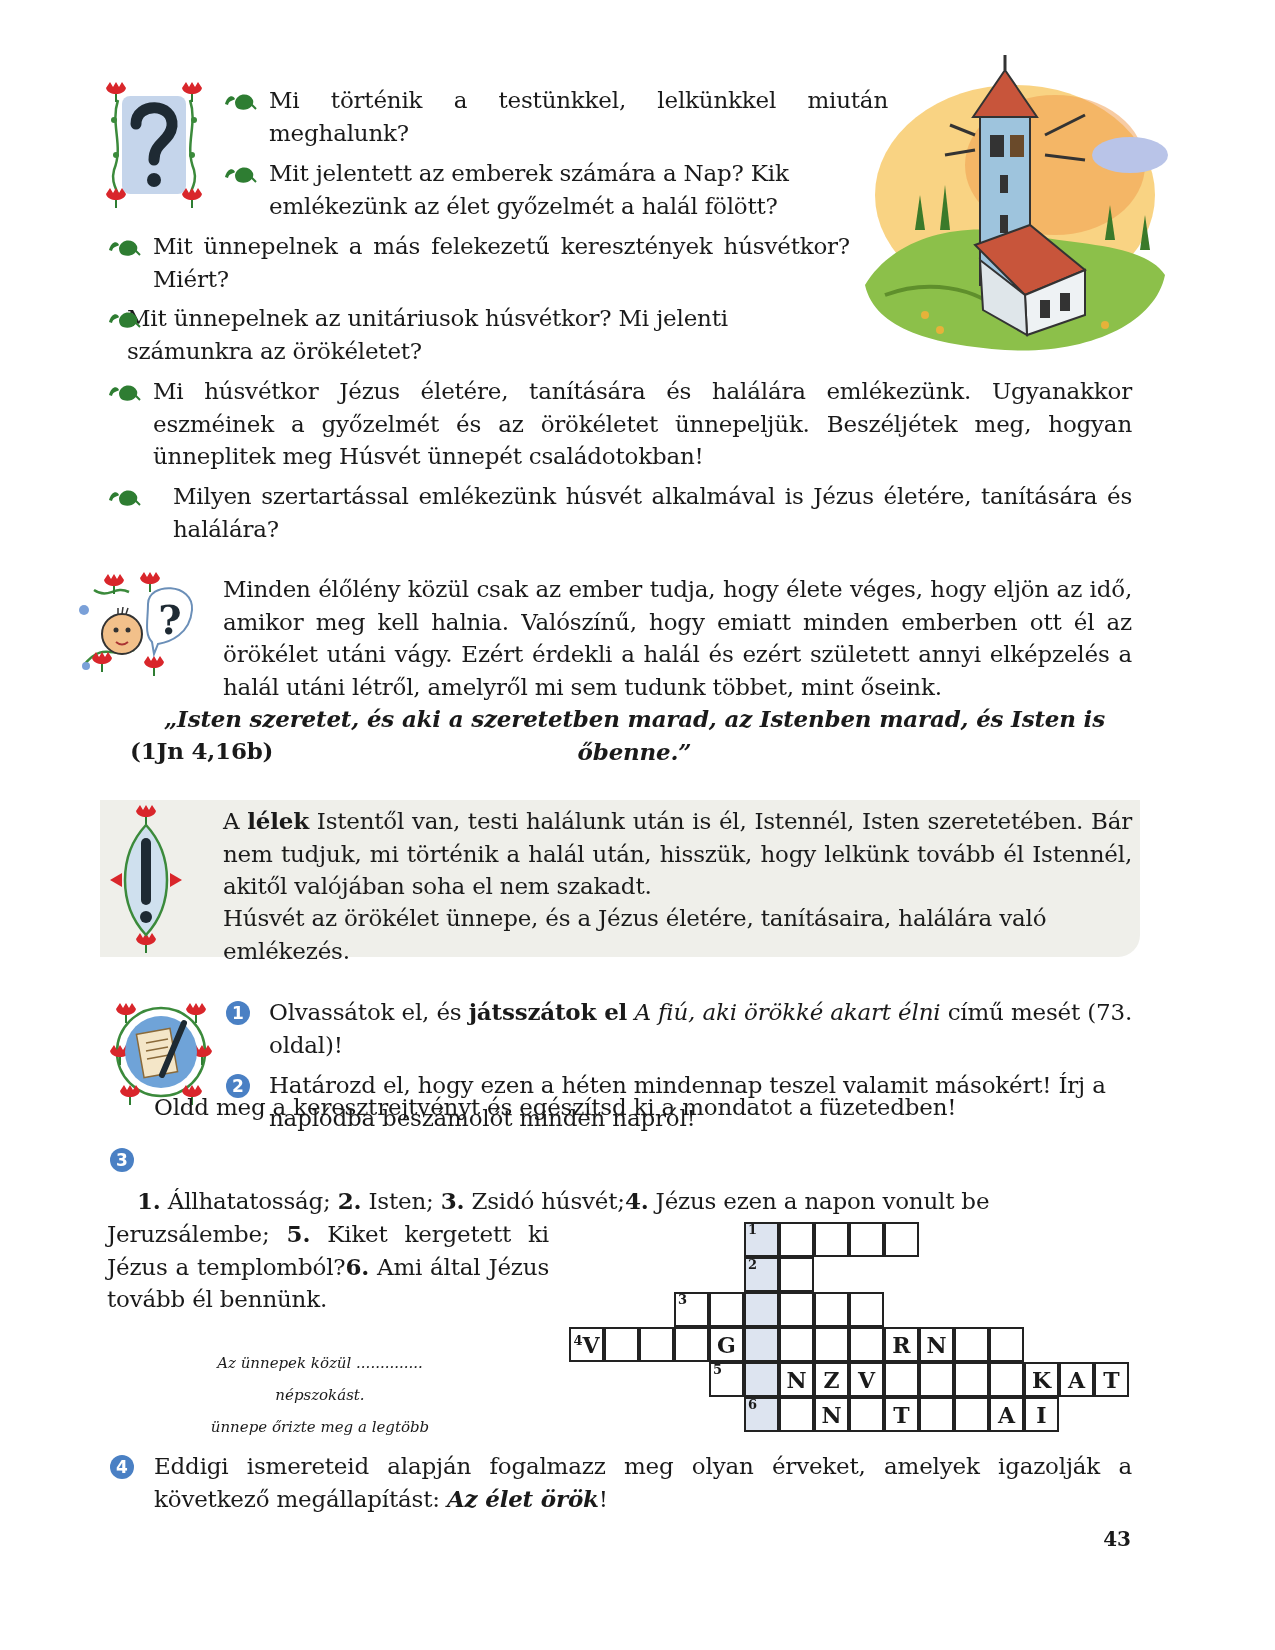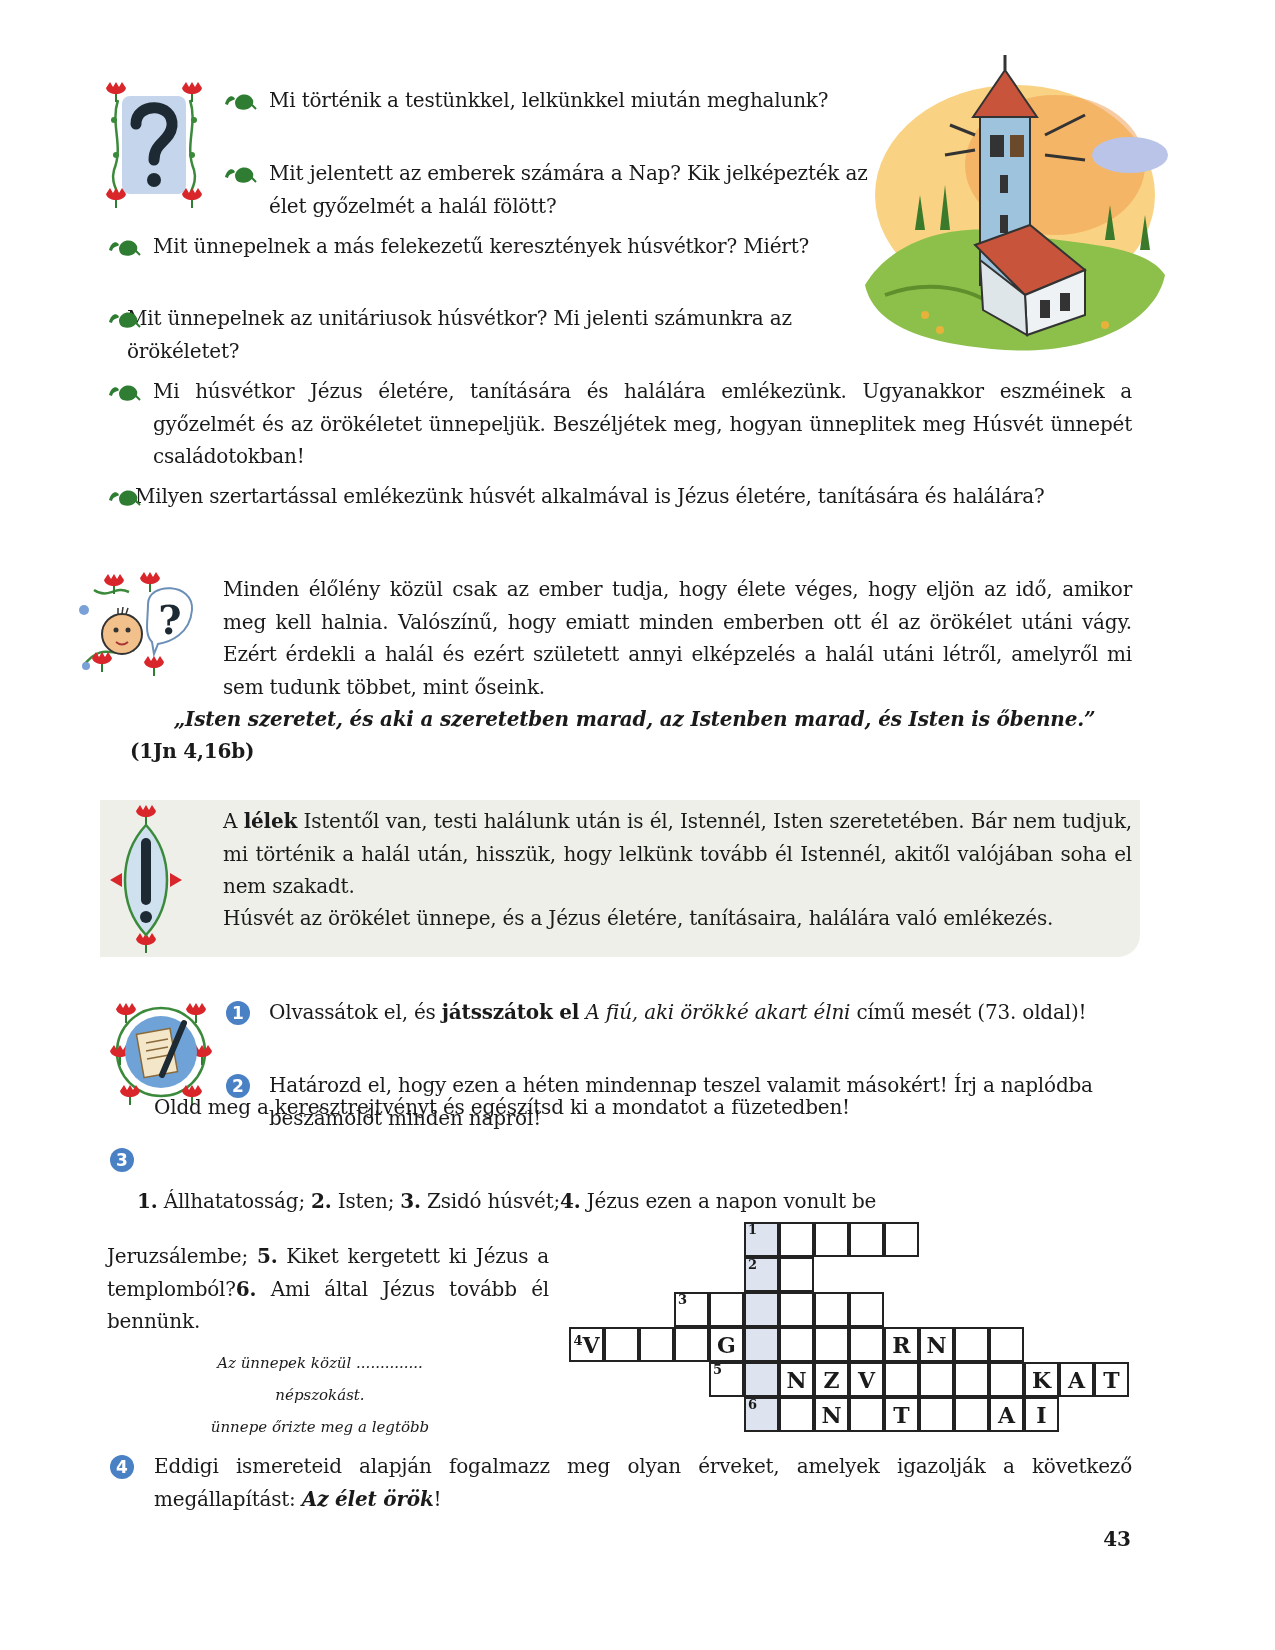--- a/index.html
+++ b/index.html
@@ -1,19 +1,19 @@
 <!DOCTYPE html>
 <html><head>
 <meta charset="utf-8">
 <style>
   html, body { margin:0; padding:0; }
   body { width:1275px; height:1650px; background:#ffffff; position:relative; overflow:hidden;
          font-family:"DejaVu Serif", "Liberation Serif", serif; color:#1a1a1a; }
   .blk { position:absolute; }
-  .txt { font-size:20px; line-height:32.5px; letter-spacing:-0.2px; }
+  .txt { font-size:23px; line-height:32.5px; letter-spacing:-0.2px; }
   .just { text-align:justify; text-align-last:auto; }
   .q-item { position:absolute; }
   .leaf { position:absolute; width:34px; height:22px; }
   .bold { font-weight:bold; }
   .ital { font-style:italic; }
   .callout { position:absolute; left:100px; top:800px; width:1040px; height:157px; background:#efefea;
              border-radius:0 0 22px 0; }
   .badge { position:absolute; width:24px; height:24px; border-radius:50%; background:#4a80c4;
            color:#fff; font-family:"DejaVu Sans", sans-serif; font-size:17px; line-height:24px; text-align:center; font-weight:bold; }
   .cell { position:absolute; width:35px; height:35px; box-sizing:border-box; border:2px solid #222; margin:-1px 0 0 -1px;
@@ -95,21 +95,21 @@
 <div class="q-item" style="left:223px;top:84px;width:665px;">
   <svg class="leaf" style="left:0;top:6px;" viewBox="0 0 34 22">
       <use href="#leafbullet"></use>
     </svg>
   <div class="txt just" style="margin-left:46px;">Mi történik a testünkkel, lelkünkkel miután meghalunk?</div>
 </div>
 <div class="q-item" style="left:223px;top:157px;width:665px;">
   <svg class="leaf" style="left:0;top:6px;" viewBox="0 0 34 22">
       <use href="#leafbullet"></use>
     </svg>
-  <div class="txt" style="margin-left:46px;">Mit jelentett az emberek számára a Nap? Kik jelképezték az élet győzelmét a halál fölött?</div>
+  <div class="txt" style="margin-left:46px;">Mit jelentett az emberek számára a Nap? Kik emlékezünk az élet győzelmét a halál fölött?</div>
 </div>
 <div class="q-item" style="left:107px;top:230px;width:743px;">
   <svg class="leaf" style="left:0;top:6px;" viewBox="0 0 34 22">
       <use href="#leafbullet"></use>
     </svg>
   <div class="txt just" style="margin-left:46px;">Mit ünnepelnek a más felekezetű keresztények húsvétkor? Miért?</div>
 </div>
 <div class="q-item" style="left:107px;top:302px;width:743px;">
   <svg class="leaf" style="left:0;top:6px;" viewBox="0 0 34 22">
       <use href="#leafbullet"></use>
@@ -119,21 +119,21 @@
 <div class="q-item" style="left:107px;top:375px;width:1025px;">
   <svg class="leaf" style="left:0;top:6px;" viewBox="0 0 34 22">
       <use href="#leafbullet"></use>
     </svg>
   <div class="txt just" style="margin-left:46px;">Mi húsvétkor Jézus életére, tanítására és halálára emlékezünk. Ugyanakkor eszméinek a győzelmét és az örökéletet ünnepeljük. Beszéljétek meg, hogyan ünneplitek meg Húsvét ünnepét családotokban!</div>
 </div>
 <div class="q-item" style="left:107px;top:480px;width:1025px;">
   <svg class="leaf" style="left:0;top:6px;" viewBox="0 0 34 22">
       <use href="#leafbullet"></use>
     </svg>
-  <div class="txt just" style="margin-left:28px;">Milyen szertartással emlékezünk húsvét alkalmával is Jézus életére, tanítására és halálára?</div>
+  <div class="txt just" style="margin-left:66px;">Milyen szertartással emlékezünk húsvét alkalmával is Jézus életére, tanítására és halálára?</div>
 </div>
 
 <div class="blk" style="left:74px;top:570px;width:126px;height:110px;">
   <svg width="126" height="110" viewBox="0 0 126 110">
     <path d="M10 95 C30 70 40 90 60 80" stroke="#3b8a3b" stroke-width="2.5" fill="none"></path>
     <path d="M20 20 C35 30 40 15 55 22" stroke="#3b8a3b" stroke-width="2.5" fill="none"></path>
     <use href="#tulip" x="30" y="4"></use>
       <use href="#tulip" x="66" y="2"></use>
     <use href="#tulip" x="18" y="82"></use>
       <use href="#tulip" x="70" y="86"></use>
@@ -188,21 +188,21 @@
 
 <div class="badge" style="left:226px;top:1074px;">2</div>
 <div class="blk txt" style="left:269px;top:1069px;width:863px;">Határozd el, hogy ezen a héten mindennap teszel valamit másokért! Írj a naplódba beszámolót minden napról!</div>
 
 <div class="badge" style="left:110px;top:1148px;">3</div>
 <div class="blk txt" style="left:154px;top:1091px;width:980px;">Oldd meg a keresztrejtvényt és egészítsd ki a mondatot a füzetedben!</div>
 
 <div class="blk txt just" style="left:137px;top:1185px;width:995px;">
   <span class="bold">1.</span><span> Állhatatosság; </span><span class="bold">2.</span><span> Isten; </span><span class="bold">3.</span><span> Zsidó húsvét;</span><span class="bold">4.</span><span>  Jézus ezen a napon vonult be</span>
 </div>
-<div class="blk txt just" style="left:107px;top:1218px;width:442px;margin-top:22px;">
+<div class="blk txt just" style="left:107px;top:1218px;width:442px;">
   <span>Jeruzsálembe; </span><span class="bold">5.</span><span> Kiket kergetett ki Jézus a templomból?</span><span class="bold">6.</span><span>  Ami által Jézus tovább él bennünk.</span>
 </div>
 
 <div class="blk fill-line" style="left:120px;top:1347px;width:400px;">
   <div>Az ünnepek közül ..............</div>
   <div>népszokást.</div>
   <div>ünnepe őrizte meg a legtöbb</div>
 </div>
 
 <div class="blk" style="left:570px;top:1223px;width:570px;height:215px;" id="xgrid">

